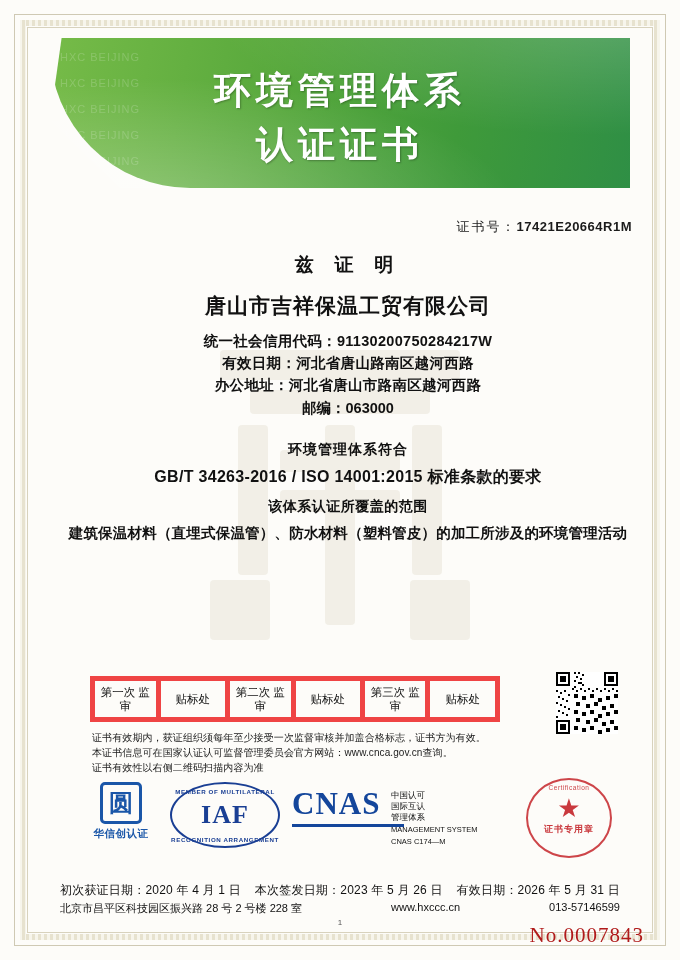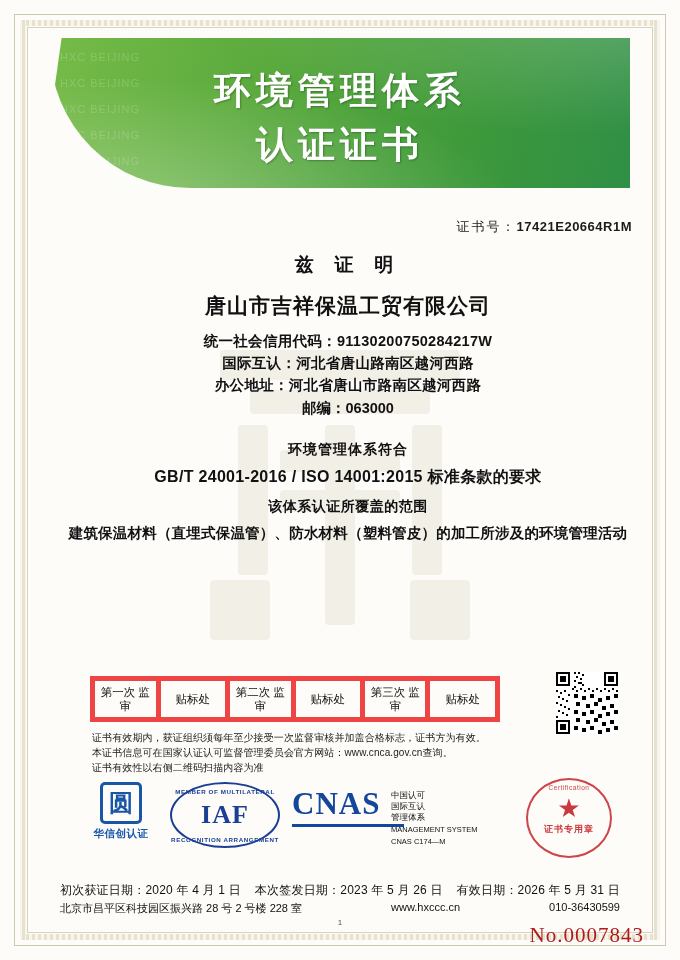--- a/index.html
+++ b/index.html
@@ -387,26 +387,26 @@
   </div>
 
   <div class="cert-no">
     <span class="label">证书号：</span><span class="value">17421E20664R1M</span>
   </div>
 
   <div class="body-block">
     <div class="hereby">兹 证 明</div>
     <div class="company">唐山市吉祥保温工贸有限公司</div>
     <div class="info-line">统一社会信用代码：91130200750284217W</div>
-    <div class="info-line">国际互认：河北省唐山路南区越河西路</div>
+    <div class="info-line">有效日期：河北省唐山路南区越河西路</div>
     <div class="info-line">办公地址：河北省唐山市路南区越河西路</div>
     <div class="postal">邮编：063000</div>
 
     <div class="conform">环境管理体系符合</div>
-    <div class="standard">GB/T 24001-2016 / ISO 14001:2015 标准条款的要求</div>
+    <div class="standard">GB/T 34263-2016 / ISO 14001:2015 标准条款的要求</div>
     <div class="scope-label">该体系认证所覆盖的范围</div>
     <div class="scope-text">建筑保温材料（直埋式保温管）、防水材料（塑料管皮）的加工所涉及的环境管理活动</div>
   </div>
 
   <table class="surv-table">
     <tbody>
         <tr>
       <td class="key">第一次 监审</td>
       <td class="val">贴标处</td>
       <td class="key">第二次 监审</td>
@@ -540,18 +540,18 @@
   </div>
 
   <div class="footer-dates">
     <span>初次获证日期：2020 年 4 月 1 日</span>
     <span>本次签发日期：2023 年 5 月 26 日</span>
     <span>有效日期：2026 年 5 月 31 日</span>
   </div>
   <div class="footer-addr">
     <span>北京市昌平区科技园区振兴路 28 号 2 号楼 228 室</span>
     <span>www.hxccc.cn</span>
-    <span>010-36430599</span>
+    <span>013-57146599</span>
   </div>
   <div class="footer-page">1</div>
 
   <div class="serial">No.0007843</div>
 </div>
 
 </body></html>

